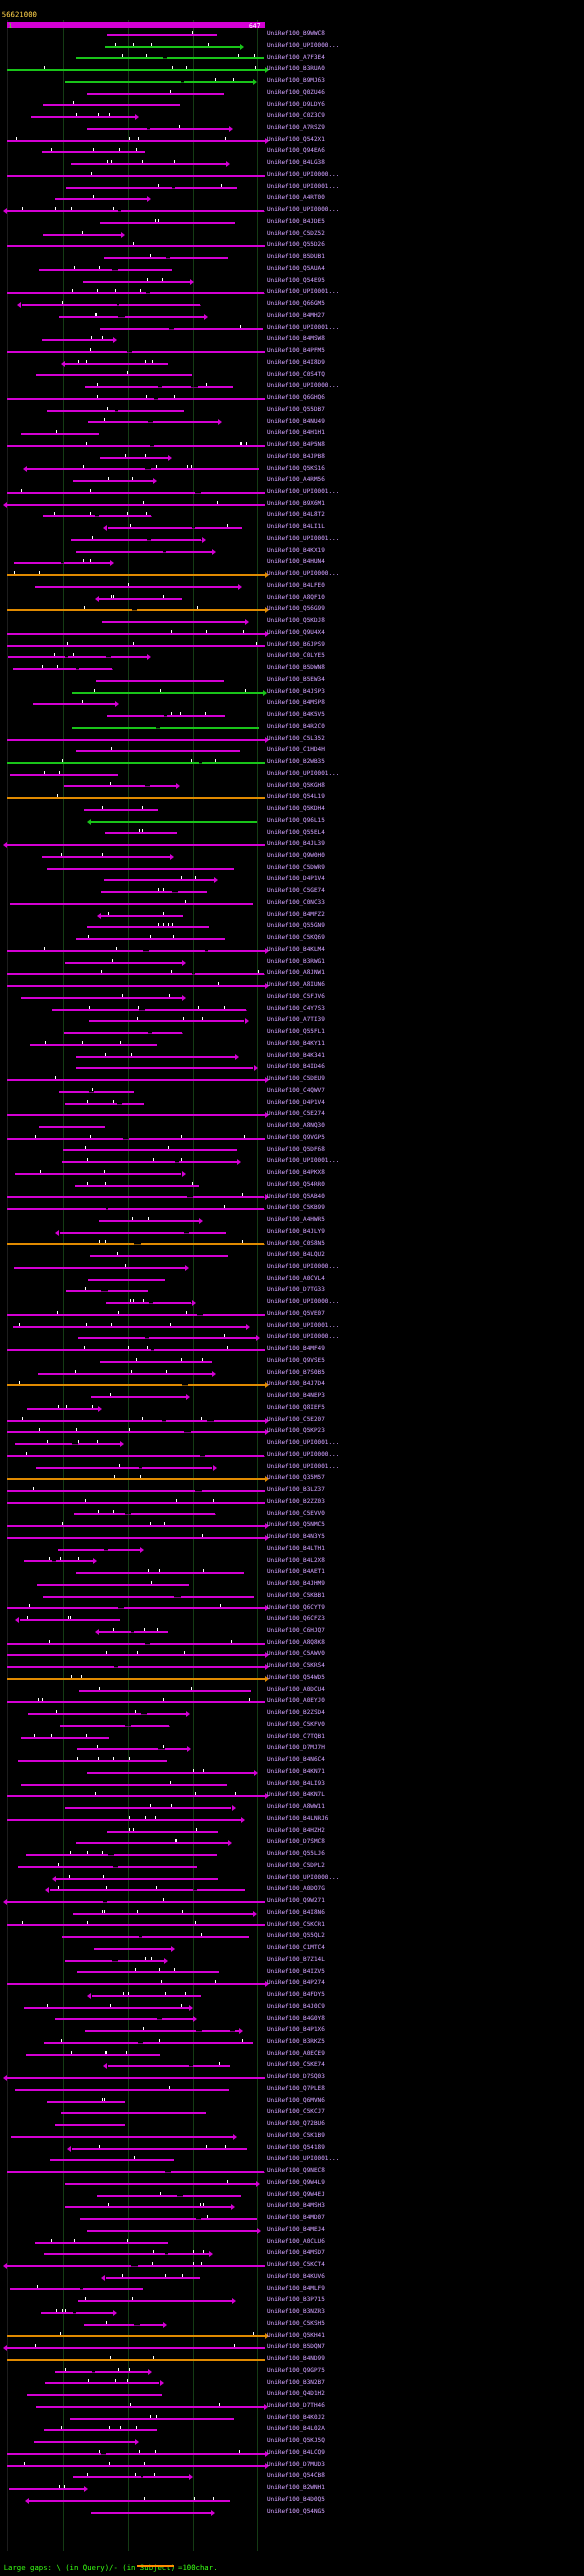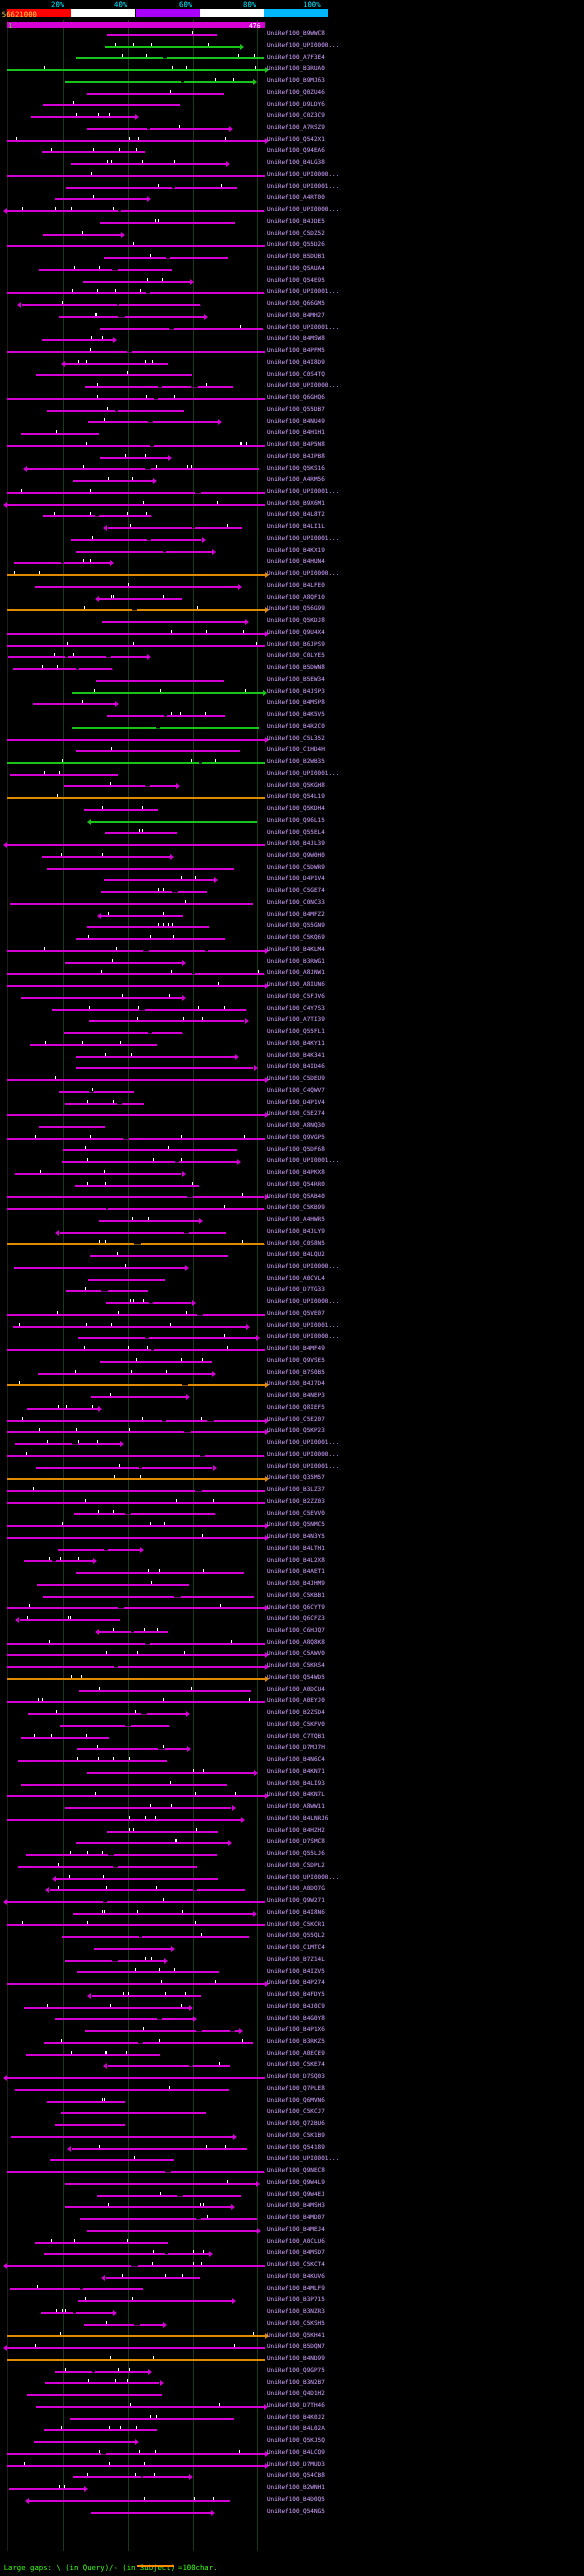--- a/index.html
+++ b/index.html
@@ -38,47 +38,33 @@
   
   .footer{position:absolute;left:3.7px;bottom:3.7px;font-size:7.3px;color:#39ff14;}
   .footkey{position:absolute;left:137px;bottom:3.7px;font-size:7.3px;color:#39ff14;}
   .footline{position:absolute;left:137px;bottom:9.1px;width:37px;height:1.8px;background:#ff8c00;}
 </style>
 </head>
 <body>
 
 <div id="wrap">
 
-  <div class="ruler">
-    <div class="ticklbl" style="left:51px;">20%</div>
-    <div class="ticklbl" style="left:114px;">40%</div>
-    <div class="ticklbl" style="left:179px;">60%</div>
-    <div class="ticklbl" style="left:243px;">80%</div>
-    <div class="ticklbl" style="left:303px;">100%</div>
-    <div class="bar" style="left:7.3px;width:322px;">
-      <div class="seg" style="left:0;width:64px;background:#ff0000;"></div>
-      <div class="seg" style="left:64px;width:64px;background:#ffffff;"></div>
-      <div class="seg" style="left:129px;width:64px;background:#aa00ff;"></div>
-      <div class="seg" style="left:193px;width:64px;background:#ffffff;"></div>
-      <div class="seg" style="left:257px;width:64px;background:#00b7ff;"></div>
-    </div>
-  </div>
 
   <div class="qline">56621000</div>
 
   <div id="plot">
     <div id="axis">
       <div class="vgrid" style="left:55px;"></div>
       <div class="vgrid" style="left:120px;"></div>
       <div class="vgrid" style="left:185px;"></div>
       <div class="vgrid" style="left:249px;"></div>
     </div>
     <div class="qbarrow" style="top:1.8px;"></div>
     <div class="qlabelL" style="top:2.3px;">1</div>
-    <div class="qlabelR" style="left:249px;top:2.3px;">476</div>
+    <div class="qlabelR" style="left:249px;top:2.3px;">647</div>
     <div id="rows">
         <div class="row" style="top: 11px; left: 7.3px; width: 258px;">
           <div class="conn" style="left: 100px; width: 110px; background: rgb(122, 0, 122);"></div>
           <div class="seg" style="left: 100px; width: 110px; background: rgb(212, 0, 212);"></div>
           <div style="position: absolute; top: 0px; width: 0.9px; height: 2.7px; background: rgb(255, 255, 255); left: 185px;"></div>
         </div>
         <div class="row" style="top: 23px; left: 7.3px; width: 258px;">
           <div class="conn" style="left: 98px; width: 135px; background: rgb(10, 107, 10);"></div>
           <div class="seg" style="left: 98px; width: 135px; background: rgb(25, 196, 25);"></div>
           <div style="position: absolute; top: 0px; width: 0.9px; height: 2.7px; background: rgb(255, 255, 255); left: 126px;"></div>

